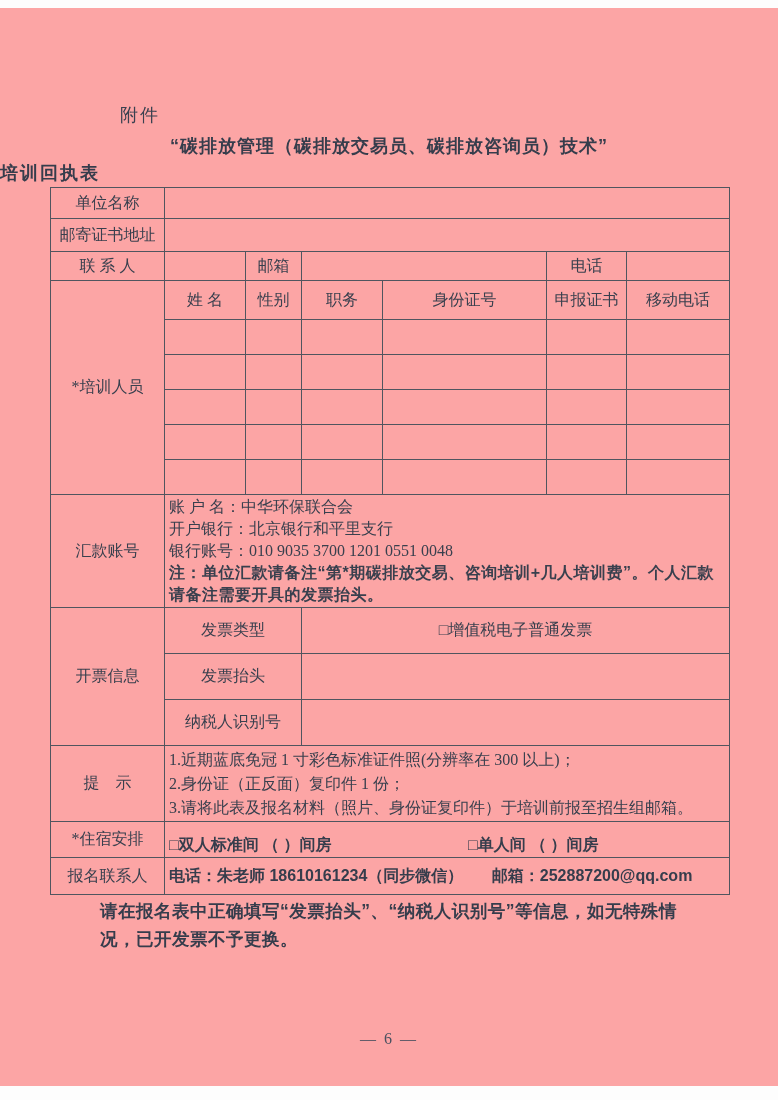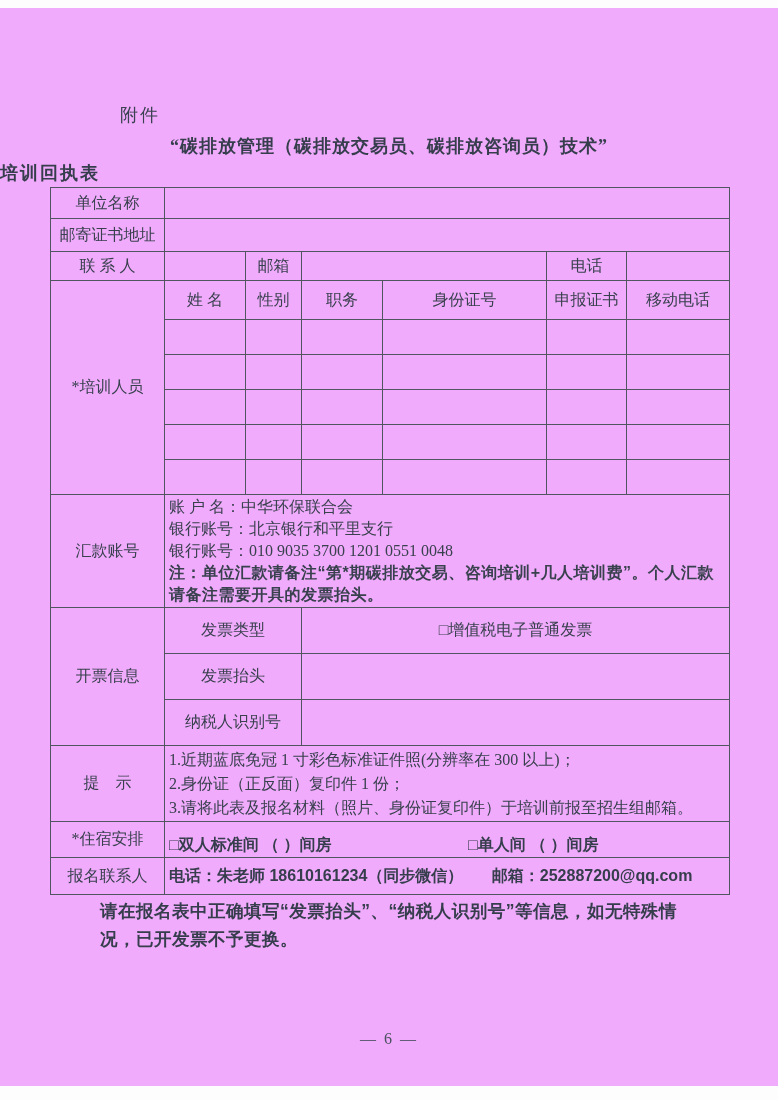--- a/index.html
+++ b/index.html
@@ -10,37 +10,37 @@
     background: #fdfdfd;
     overflow: hidden;
     font-family: "Liberation Serif", serif;
   }
   .page {
     position: absolute;
     left: 0;
     top: 8px;
     width: 778px;
     height: 1078px;
-    background: #f0abfc;
+    background: #fca5a5;
     color: #3a4150;
   }
   .attachment {
     position: absolute;
     left: 120px;
     top: 95px;
     font-size: 18px;
     letter-spacing: 2px;
   }
   .title1 {
     position: absolute;
     left: 0;
     top: 126px;
     width: 778px;
     text-align: center;
-    font-family: Liberation Serif, serif;
+    font-family: Liberation Sans, sans-serif;
     font-weight: bold;
     font-size: 18px;
     letter-spacing: 1px;
     color: #363d4c;
   }
   .title2 {
     position: absolute;
     left: 0;
     top: 153px;
     width: 778px;
@@ -198,21 +198,21 @@
           <td></td>
           <td></td>
           <td></td>
           <td></td>
     </tr>
 
     <tr class="r-remit">
       <td class="lbl">汇款账号</td>
       <td class="val remit-cell" colspan="6">
         <div>账 户 名：中华环保联合会</div>
-        <div>银行账号：北京银行和平里支行</div>
+        <div>开户银行：北京银行和平里支行</div>
         <div>银行账号：010 9035 3700 1201 0551 0048</div>
         <div class="remit-note">注：单位汇款请备注“第*期碳排放交易、咨询培训+几人培训费”。个人汇款请备注需要开具的发票抬头。</div>
       </td>
     </tr>
 
     <tr class="r-inv">
       <td class="lbl" rowspan="3">开票信息</td>
       <td class="lbl" colspan="2">发票类型</td>
       <td class="inv-val" colspan="4">□增值税电子普通发票</td>
     </tr>

